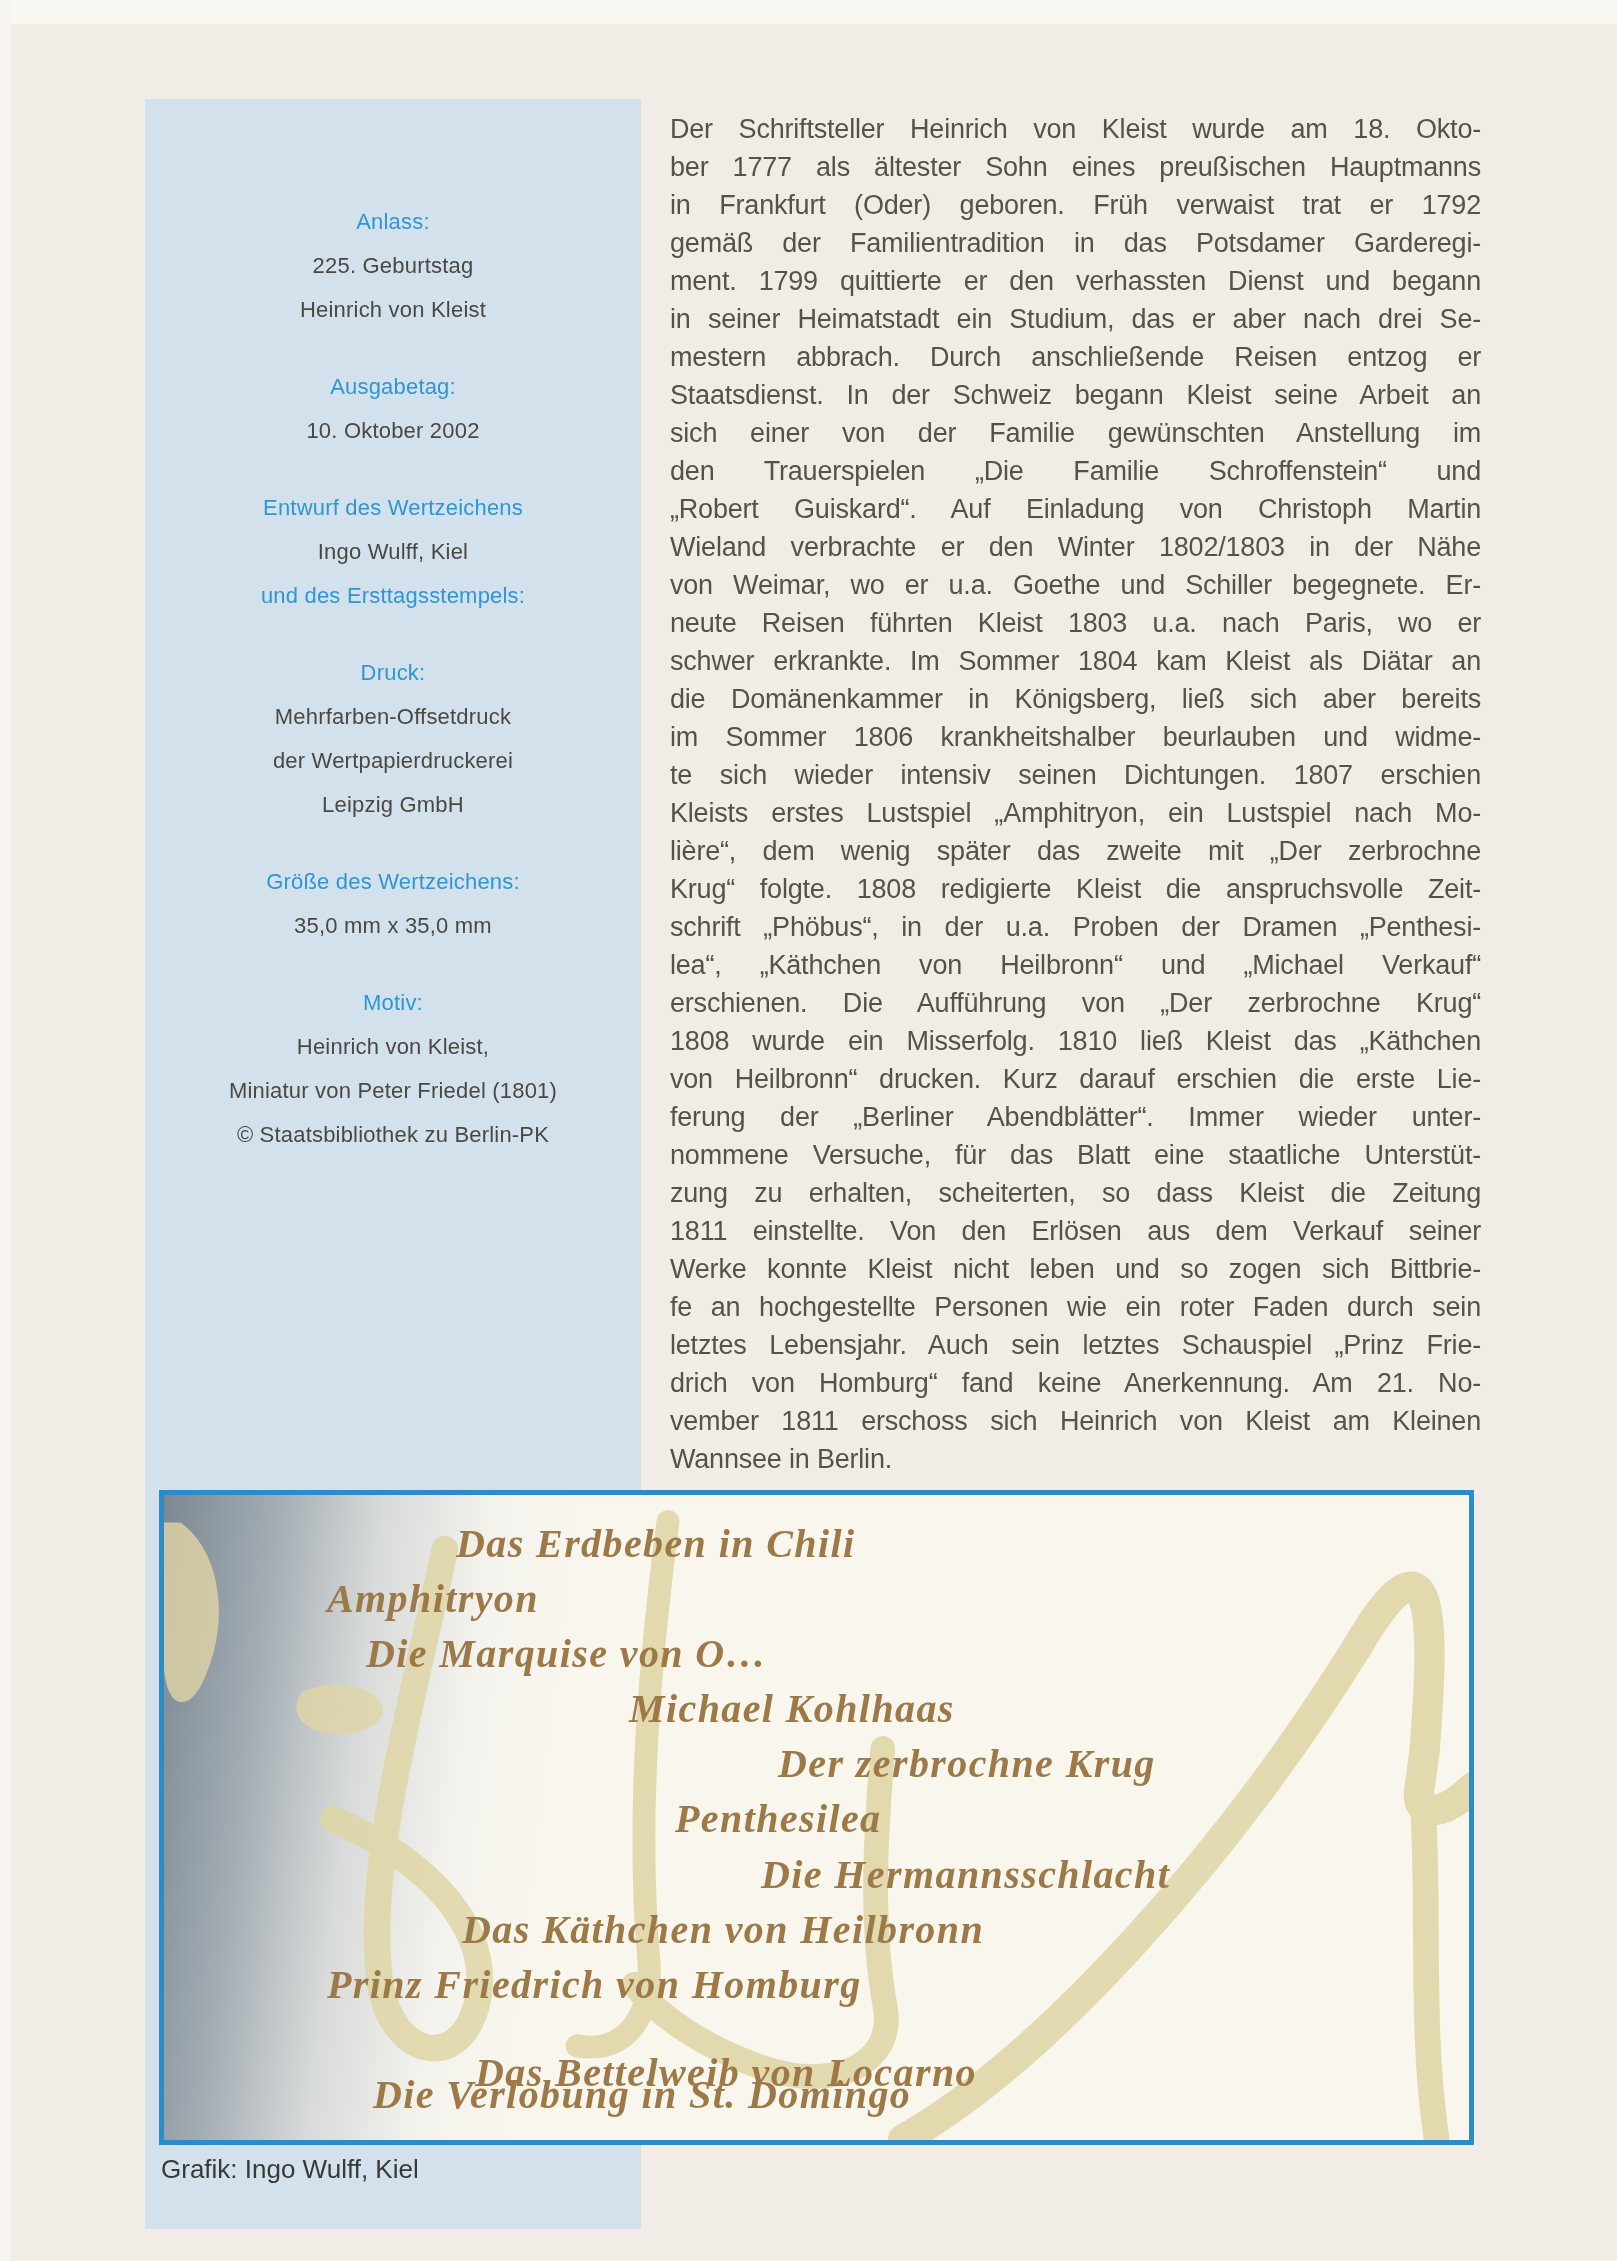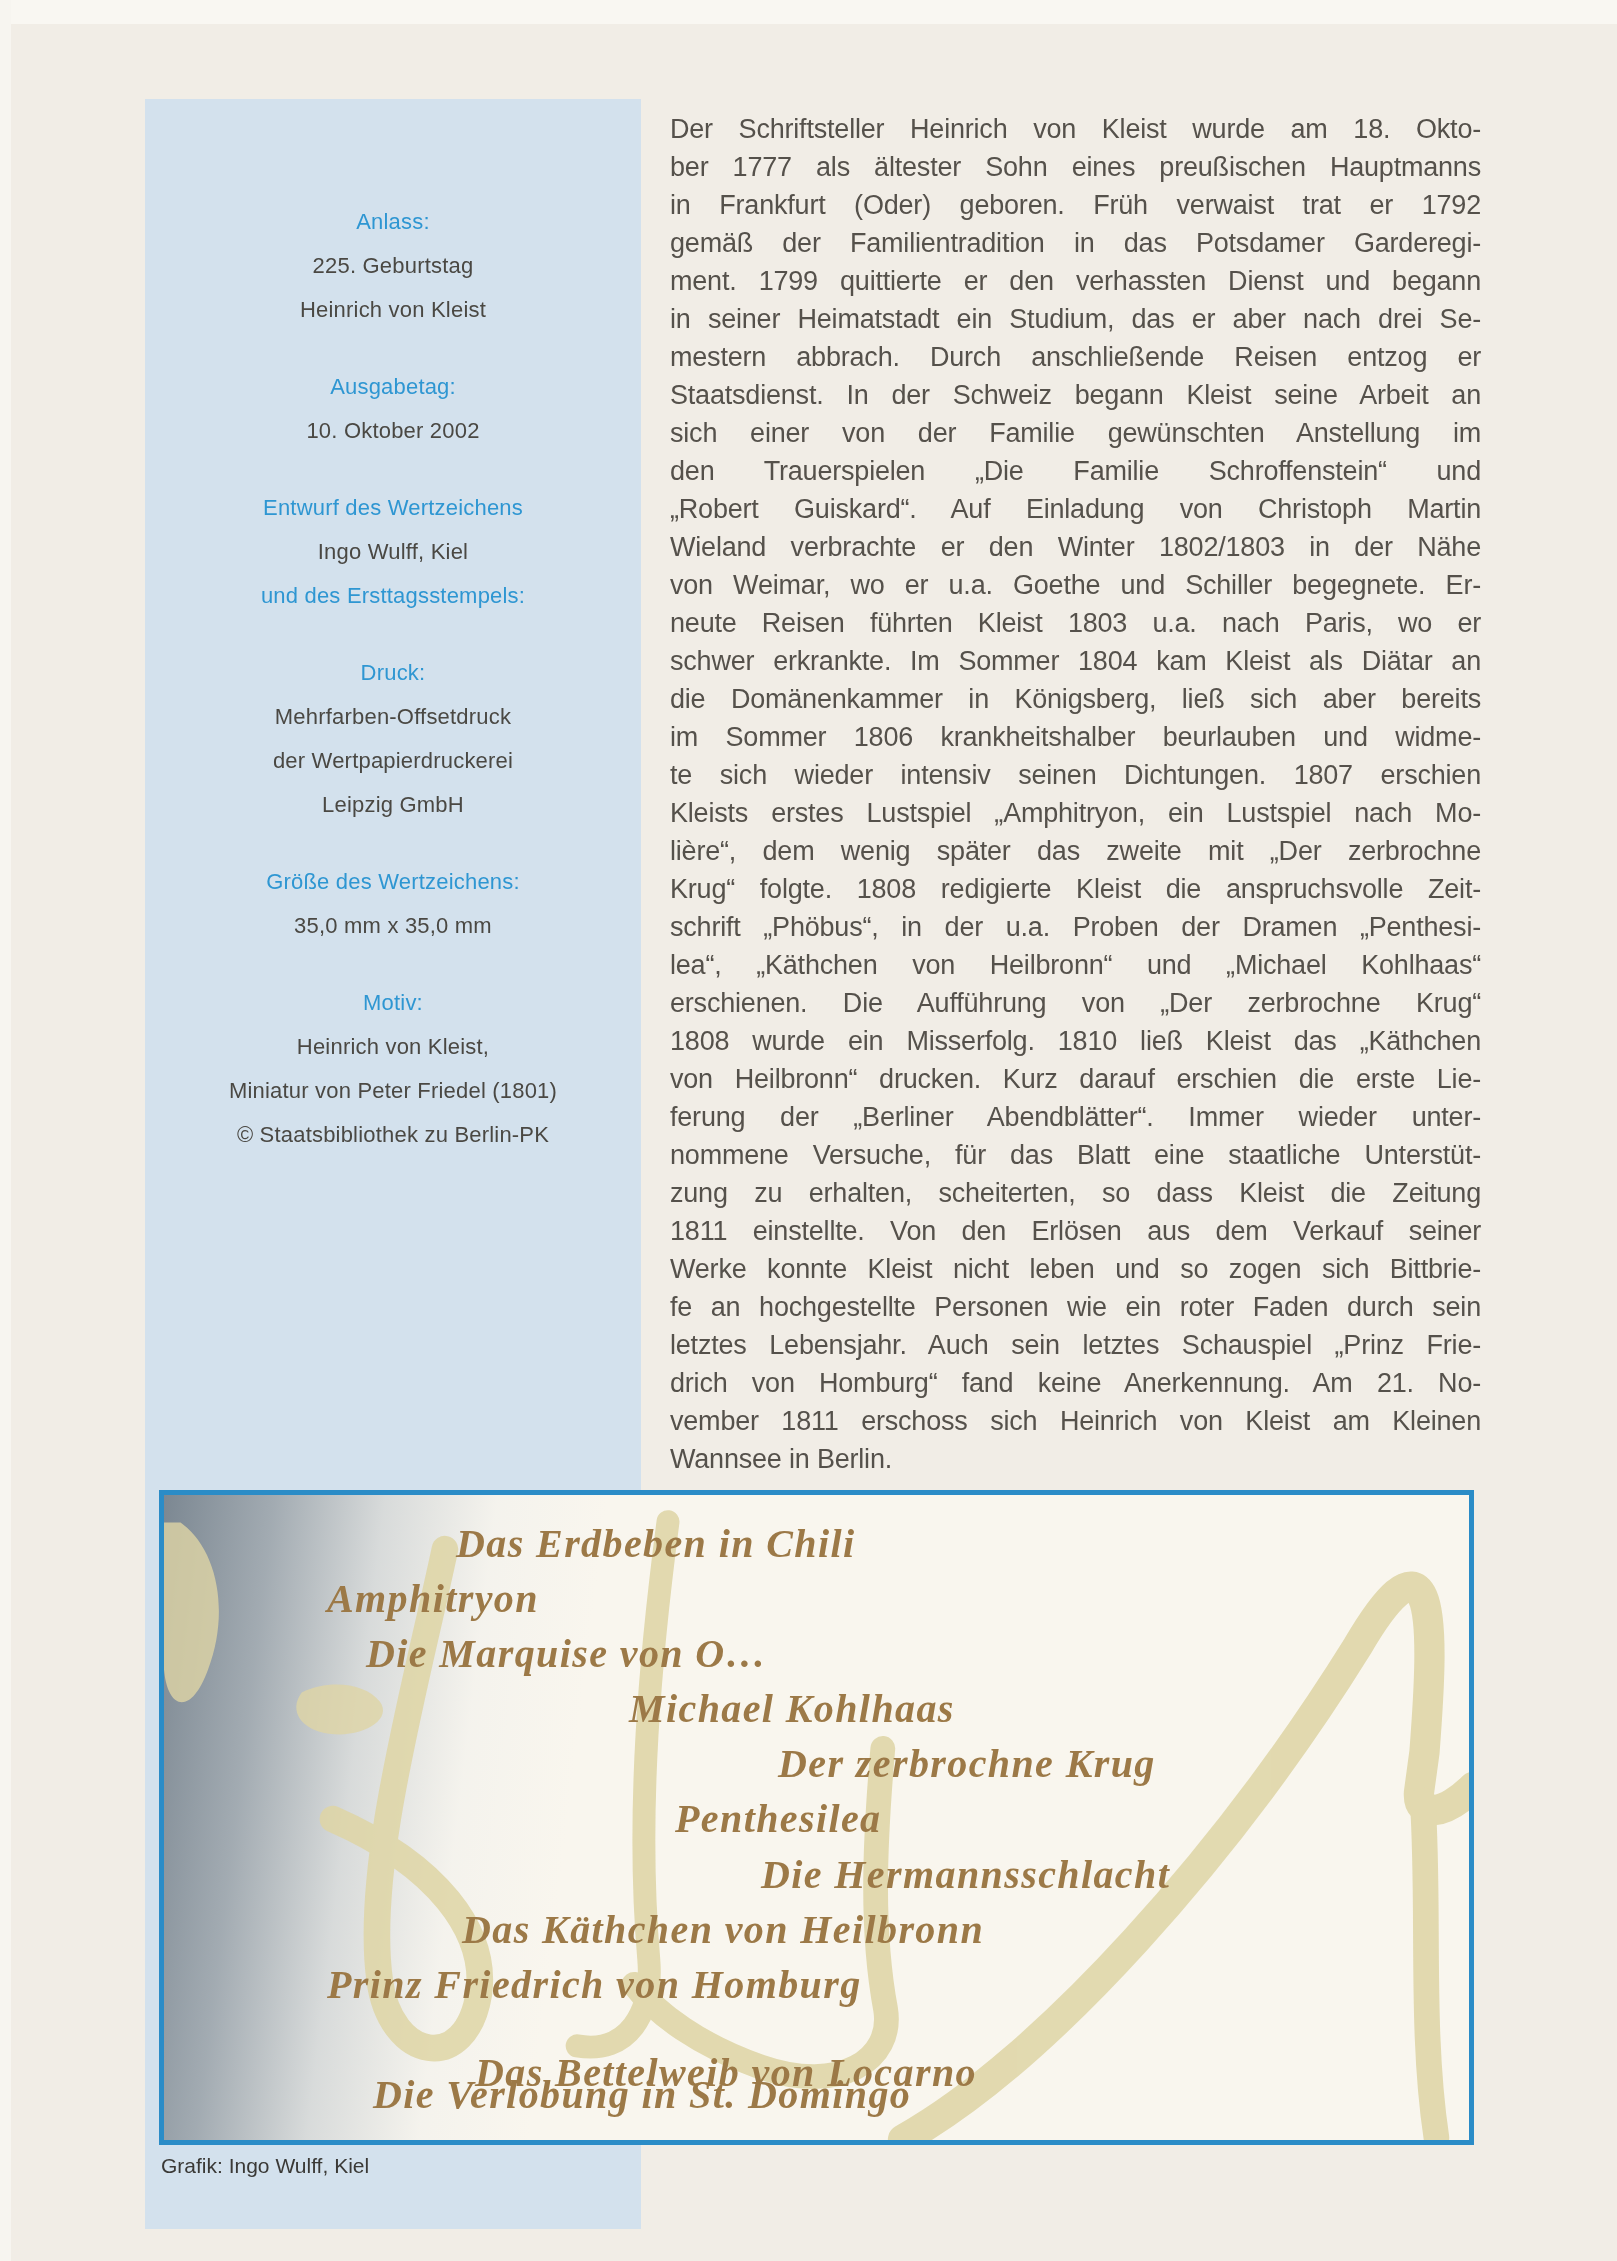--- a/index.html
+++ b/index.html
@@ -69,21 +69,21 @@
     position: absolute;
     font-family: "Liberation Serif", serif;
     font-style: italic; font-weight: 700;
     font-size: 40px; letter-spacing: 1.4px;
     color: #9c7947;
     white-space: nowrap;
   }
 
   .credit-caption {
     position: absolute; left: 161px; top: 2154px;
-    font-size: 21px; color: #3a3936; letter-spacing: 0px;
+    font-size: 26px; color: #3a3936; letter-spacing: 0px;
     white-space: nowrap;
   }
 </style>
 </head>
 <body>
 
 <div class="page">
 
   <div class="scan-strip-top"></div>
   <div class="scan-strip-left"></div>
@@ -168,21 +168,21 @@
       <div class="bline">te sich wieder intensiv seinen Dichtungen. 1807 erschien</div>
 
       <div class="bline">Kleists erstes Lustspiel „Amphitryon, ein Lustspiel nach Mo-</div>
 
       <div class="bline">lière“, dem wenig später das zweite mit „Der zerbrochne</div>
 
       <div class="bline">Krug“ folgte. 1808 redigierte Kleist die anspruchsvolle Zeit-</div>
 
       <div class="bline">schrift „Phöbus“, in der u.a. Proben der Dramen „Penthesi-</div>
 
-      <div class="bline">lea“, „Käthchen von Heilbronn“ und „Michael Kohlhaas“</div>
+      <div class="bline">lea“, „Käthchen von Heilbronn“ und „Michael Verkauf“</div>
 
       <div class="bline">erschienen. Die Aufführung von „Der zerbrochne Krug“</div>
 
       <div class="bline">1808 wurde ein Misserfolg. 1810 ließ Kleist das „Käthchen</div>
 
       <div class="bline">von Heilbronn“ drucken. Kurz darauf erschien die erste Lie-</div>
 
       <div class="bline">ferung der „Berliner Abendblätter“. Immer wieder unter-</div>
 
       <div class="bline">nommene Versuche, für das Blatt eine staatliche Unterstüt-</div>

